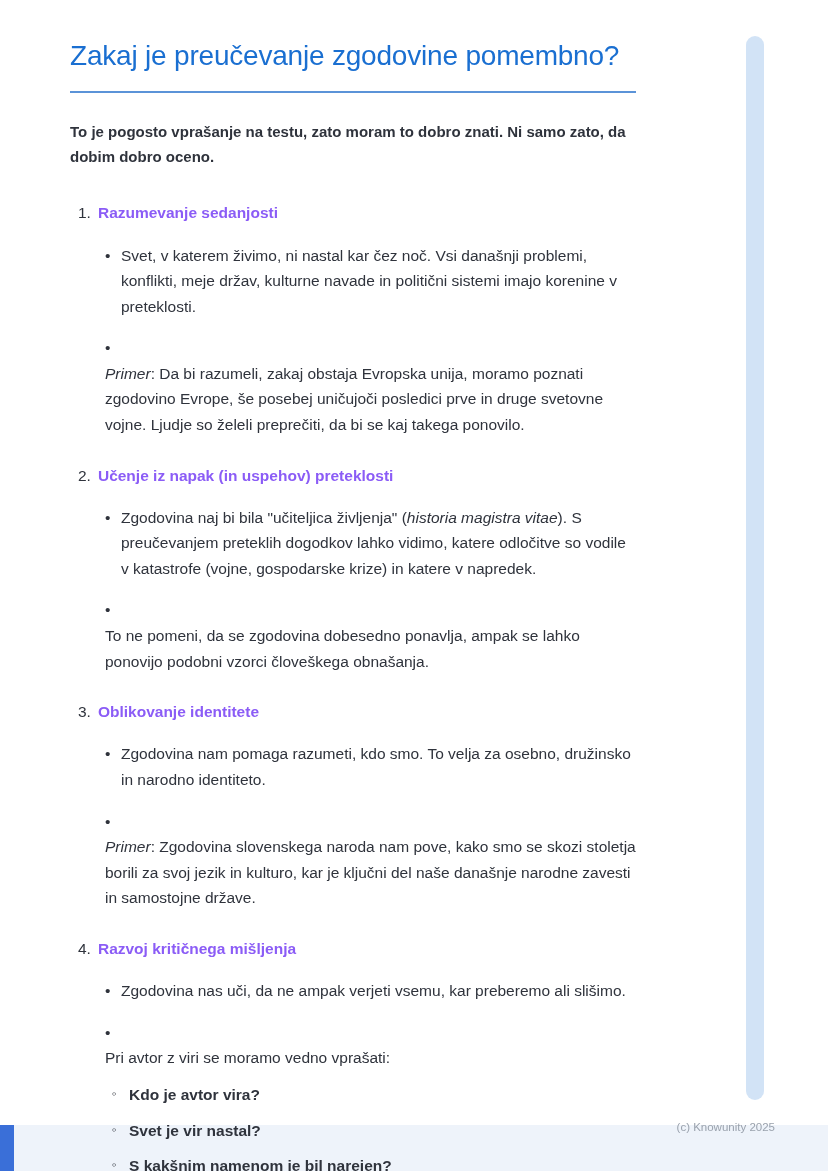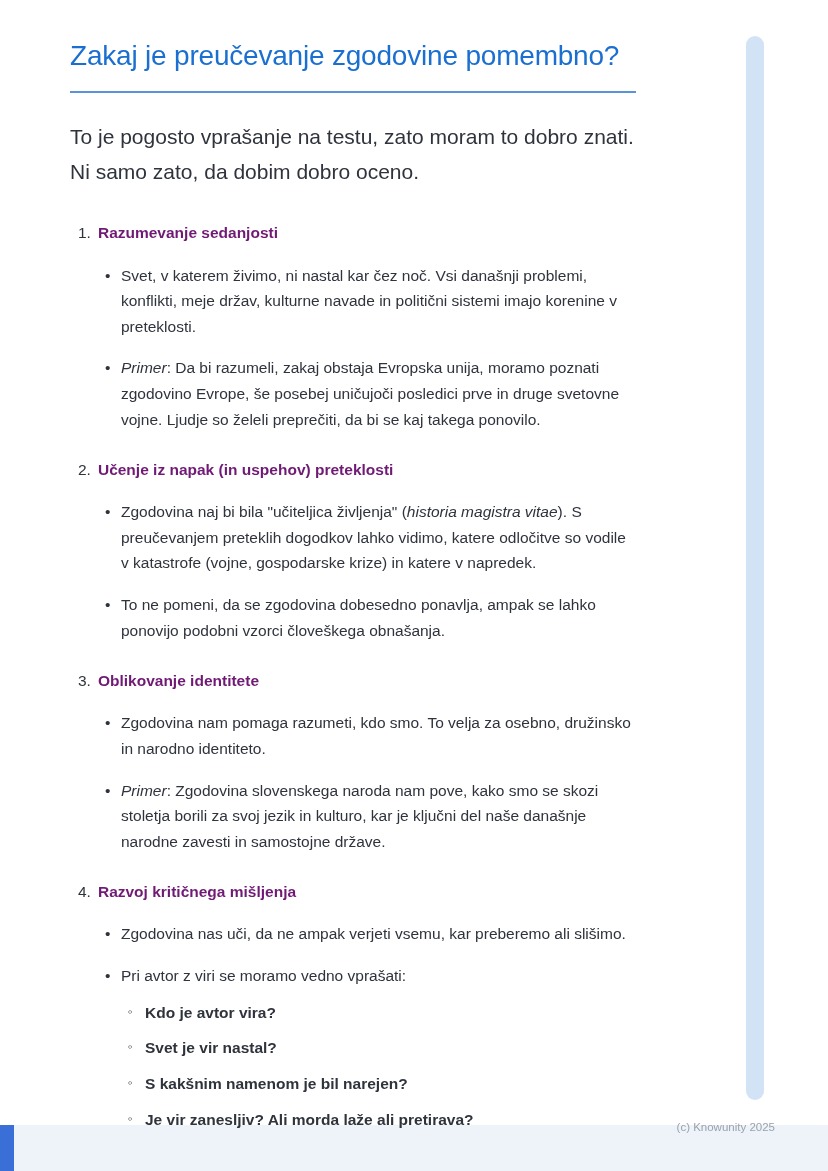--- a/index.html
+++ b/index.html
@@ -26,41 +26,42 @@
     color: #1a6fd1;
     letter-spacing: -0.2px;
   }
   .divider {
     height: 2px;
     background: #5b93d8;
     margin-bottom: 26px;
   }
   .intro {
     margin: 4px 0 32px 0;
-    font-size: 21px;
+    font-size: 15px;
     line-height: 1.68;
+    font-weight: bold;
   }
   .item { margin-bottom: 26px; }
   .item-heading {
     display: flex;
     padding-left: 8px;
     font-size: 15.5px;
     line-height: 1.5;
     margin-bottom: 18px;
   }
   .item-number { flex: 0 0 auto; margin-right: 7px; }
-  .heading-text { font-weight: bold; color: #701a75; }
+  .heading-text { font-weight: bold; color: #8b5cf6; }
   .bullets { padding-left: 35px; }
   .bullet {
     display: flex;
     font-size: 15.5px;
     line-height: 1.65;
     margin-bottom: 16px;
   }
-  .bullet:last-child { margin-bottom: 0; }
+  .bullet:last-child { margin-bottom: 0; flex-direction: column; }
   .marker { flex: 0 0 16px; }
   .marker::before { content: "\2022"; }
   .bullet-body { flex: 1 1 auto; }
   .italic { font-style: italic; }
   .sub-bullets { margin-top: 12px; padding-left: 7px; font-weight: bold; }
   .sub-bullet {
     display: flex;
     font-size: 15.5px;
     line-height: 1.6;
     margin-bottom: 11px;

